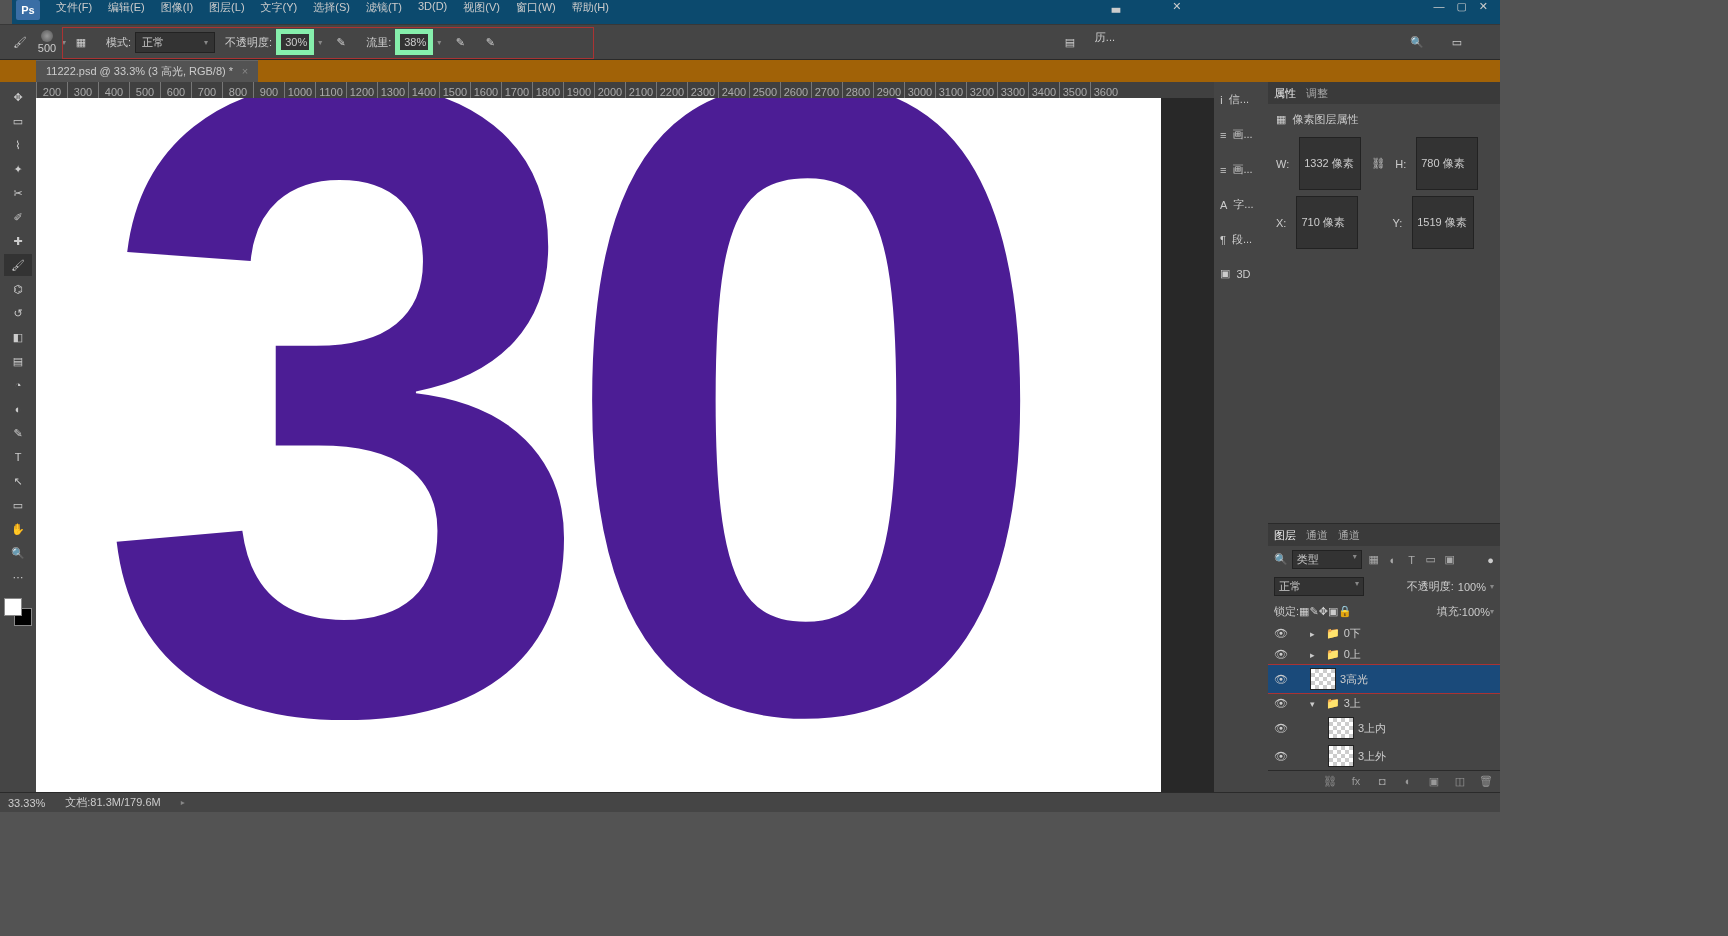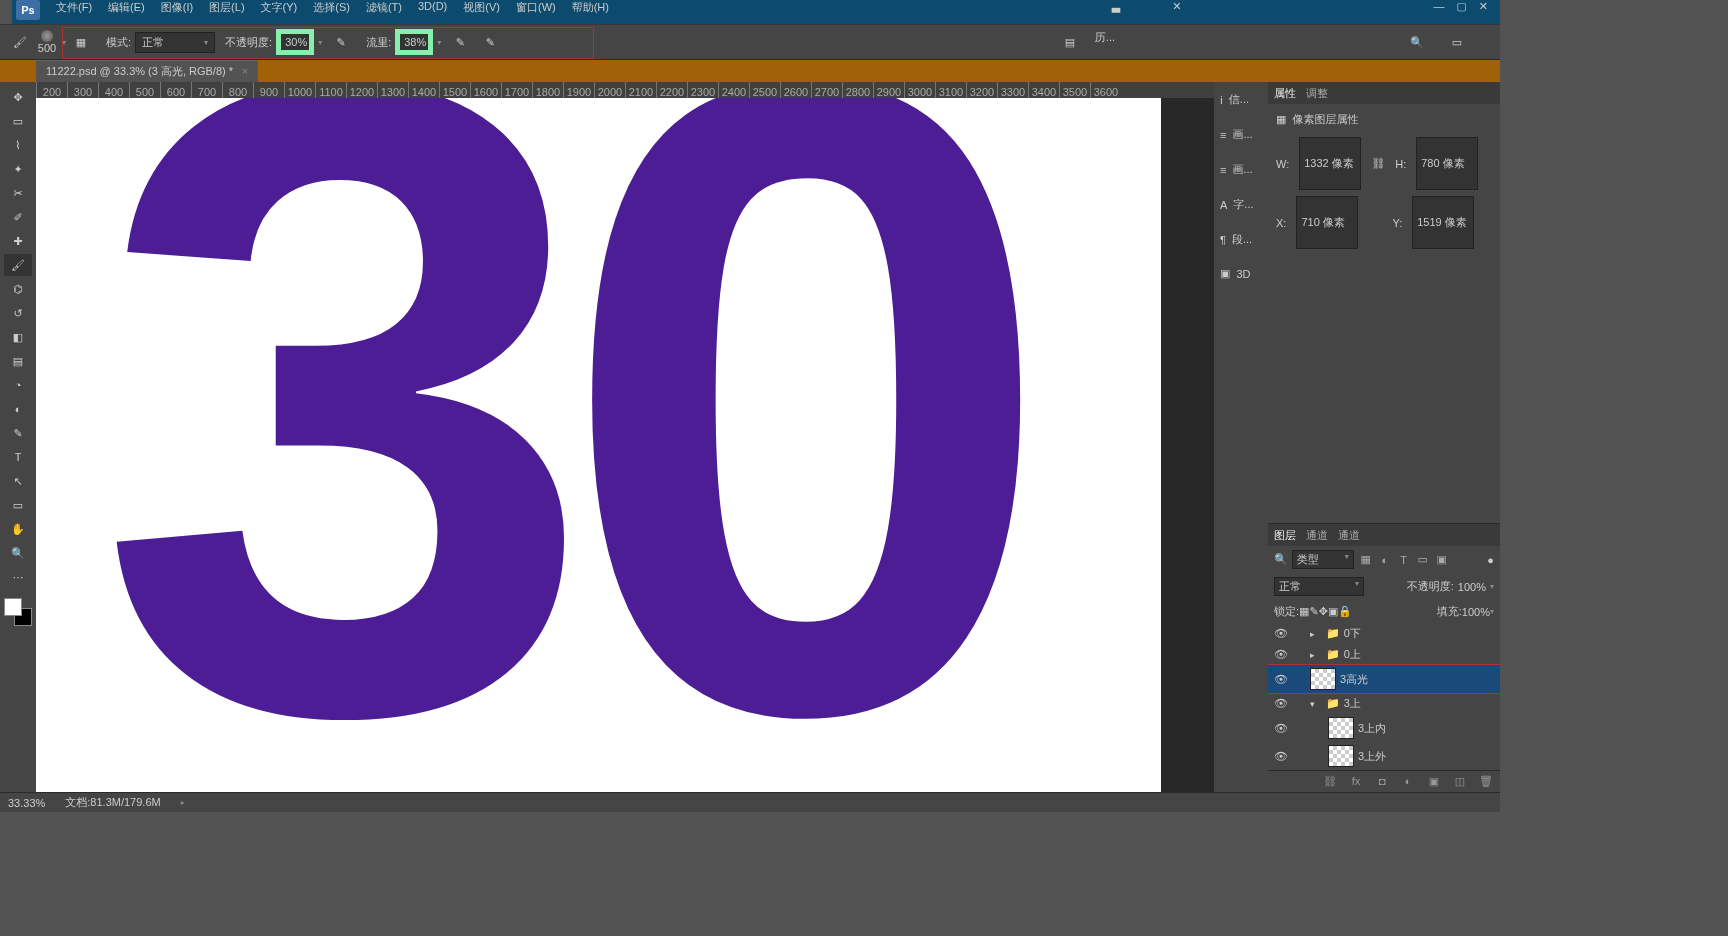--- a/index.html
+++ b/index.html
@@ -57,21 +57,21 @@
 .color-panel .hue { width: 14px; background: linear-gradient(to bottom,#f00,#ff0,#0f0,#0ff,#00f,#f0f,#f00); }
 
 .props-panel .body { padding: 8px; }
 .props-panel .title { display: flex; align-items: center; gap: 6px; margin-bottom: 10px; }
 .props-panel .row { display: flex; gap: 10px; margin: 6px 0; font-size: 10px; align-items: center; }
 .props-panel .row .inp { background: #333; border: 1px solid #222; padding: 18px 4px; width: 62px; }
 .props-panel .flex1 { flex: 1; min-height: 260px; }
 
 .layers-panel .body { display: flex; flex-direction: column; }
 .layers-panel .ctrl-row { display: flex; align-items: center; gap: 4px; padding: 4px 6px; font-size: 10px; }
-.layers-panel .ctrl-row .sel { background: #333; border: 1px solid #222; padding: 1px 4px; width: 62px; display: flex; justify-content: space-between; }
+.layers-panel .ctrl-row .sel { background: #333; border: 1px solid #222; padding: 1px 4px; width: 70px; display: flex; justify-content: space-between; }
 .layers-panel .iconstrip { display: flex; gap: 3px; }
 .layers-panel .iconstrip span { width: 16px; height: 16px; display: flex; align-items: center; justify-content: center; color: #aaa; }
 .layers-panel .lock-row { display: flex; padding: 4px 6px; font-size: 10px; align-items: center; }
 .layers-panel .layer-list { max-height: 150px; overflow-y: auto; }
 .layers-panel .layer-list::-webkit-scrollbar { width: 10px; }
 .layers-panel .layer-list::-webkit-scrollbar-thumb { background: #666; }
 .layers-panel .li { display: flex; align-items: center; gap: 4px; padding: 3px 6px; font-size: 10px; }
 .layers-panel .li.sel { background: #1a4a7a; outline: 1px solid #a33; }
 .layers-panel .li .eye { width: 14px; text-align: center; }
 .layers-panel .li .indent { width: 14px; }

